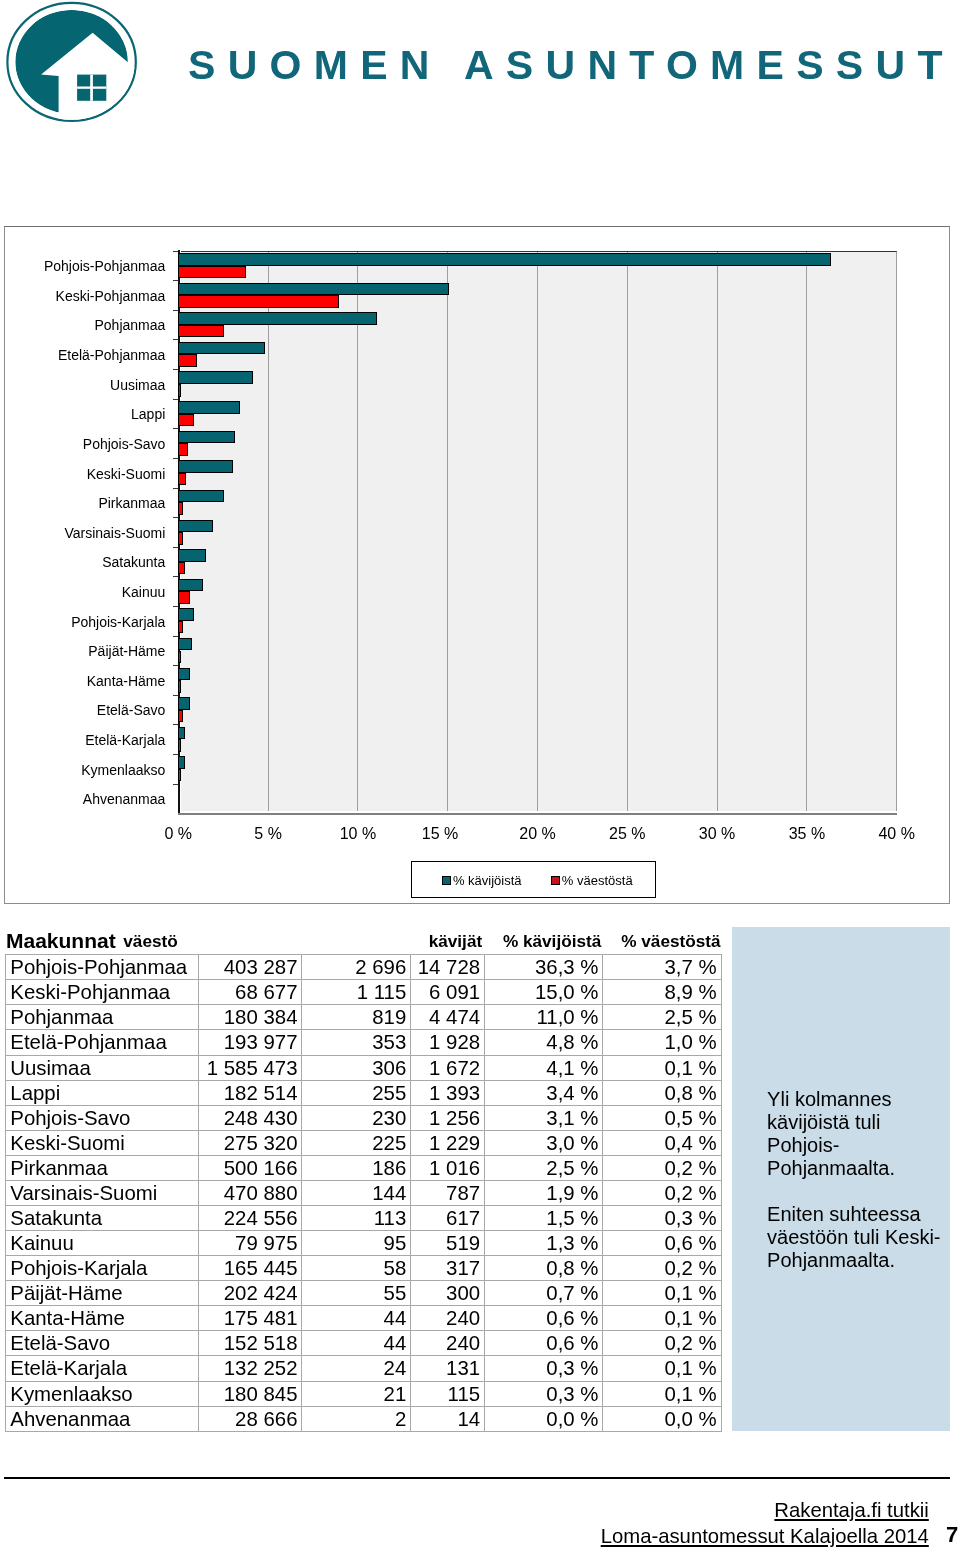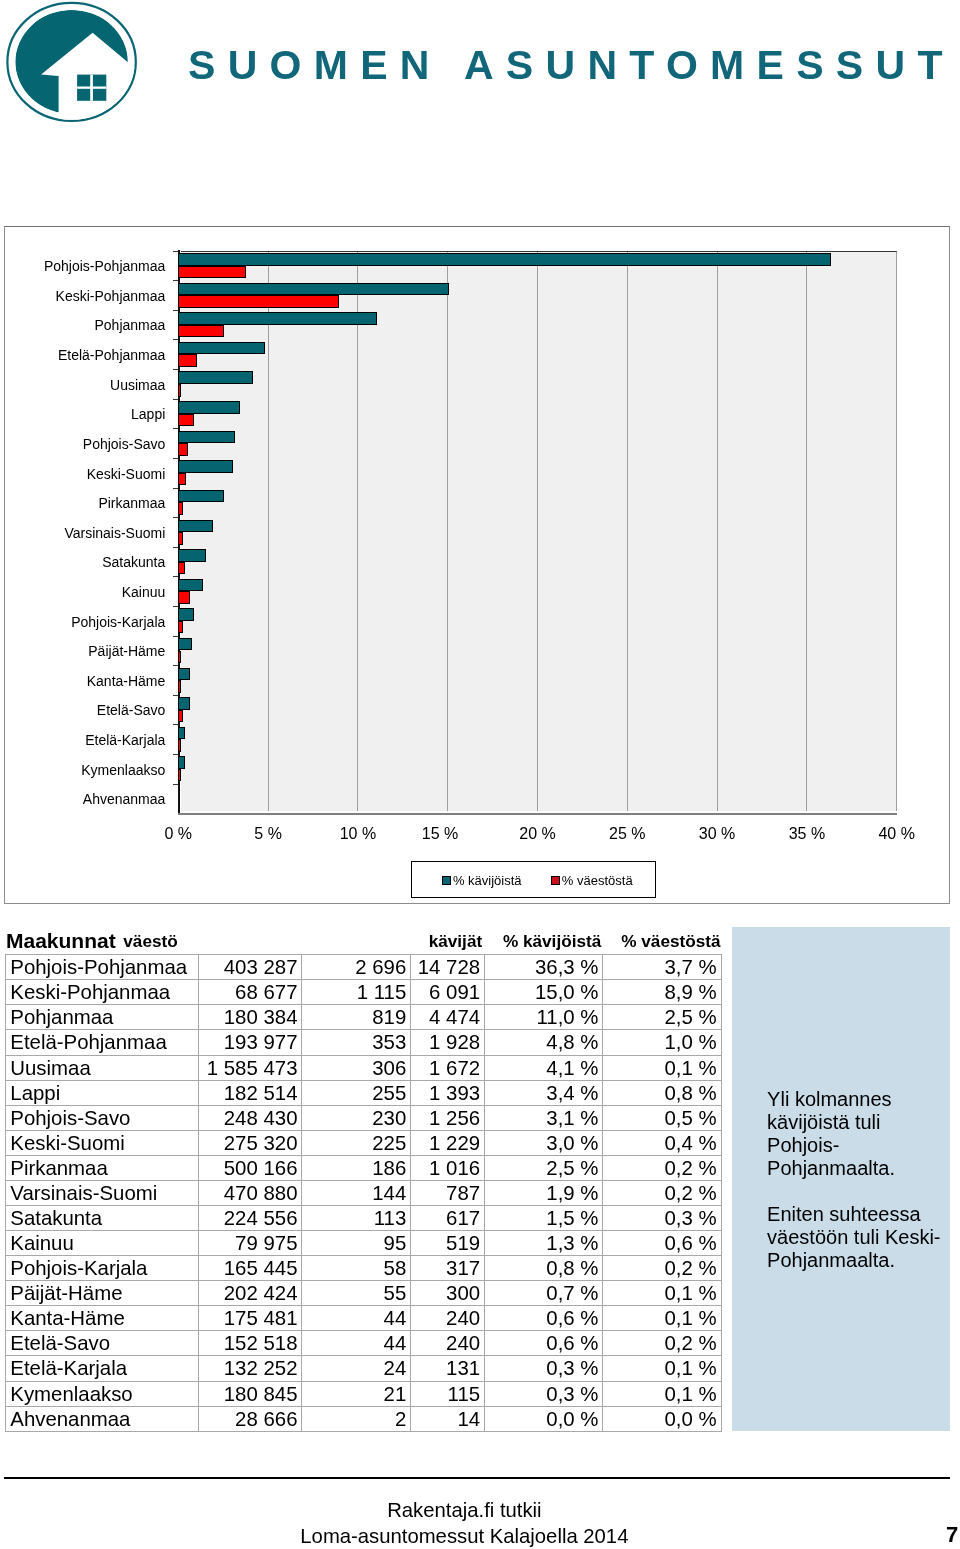--- a/index.html
+++ b/index.html
@@ -90,22 +90,22 @@
 #callout p {
   margin:0; font-size:20px; line-height:23.0px; color:#000;
 }
 #callout p + p { margin-top:23.0px; }
 
 
 #footer-rule {
   position:absolute; left:4px; top:1477px; width:946px; height:1.8px; background:#000;
 }
 #footer-text {
-  position:absolute; left:0; top:1498.3px; width:928.8px; text-align:center;
-  font-size:20.3px; line-height:25.4px; font-weight:normal;
+  position:absolute; left:0; top:1498.3px; width:928.8px; text-align:right;
+  font-size:20.3px; line-height:25.4px; font-weight:normal;text-decoration:underline;
 }
 #page-number {
   position:absolute; left:0px; top:1524px; width:958.3px; text-align:right;
   font-size:22px; line-height:22px; font-weight:bold;
 }
 </style>
 </head>
 <body>
 
 <div id="page">

